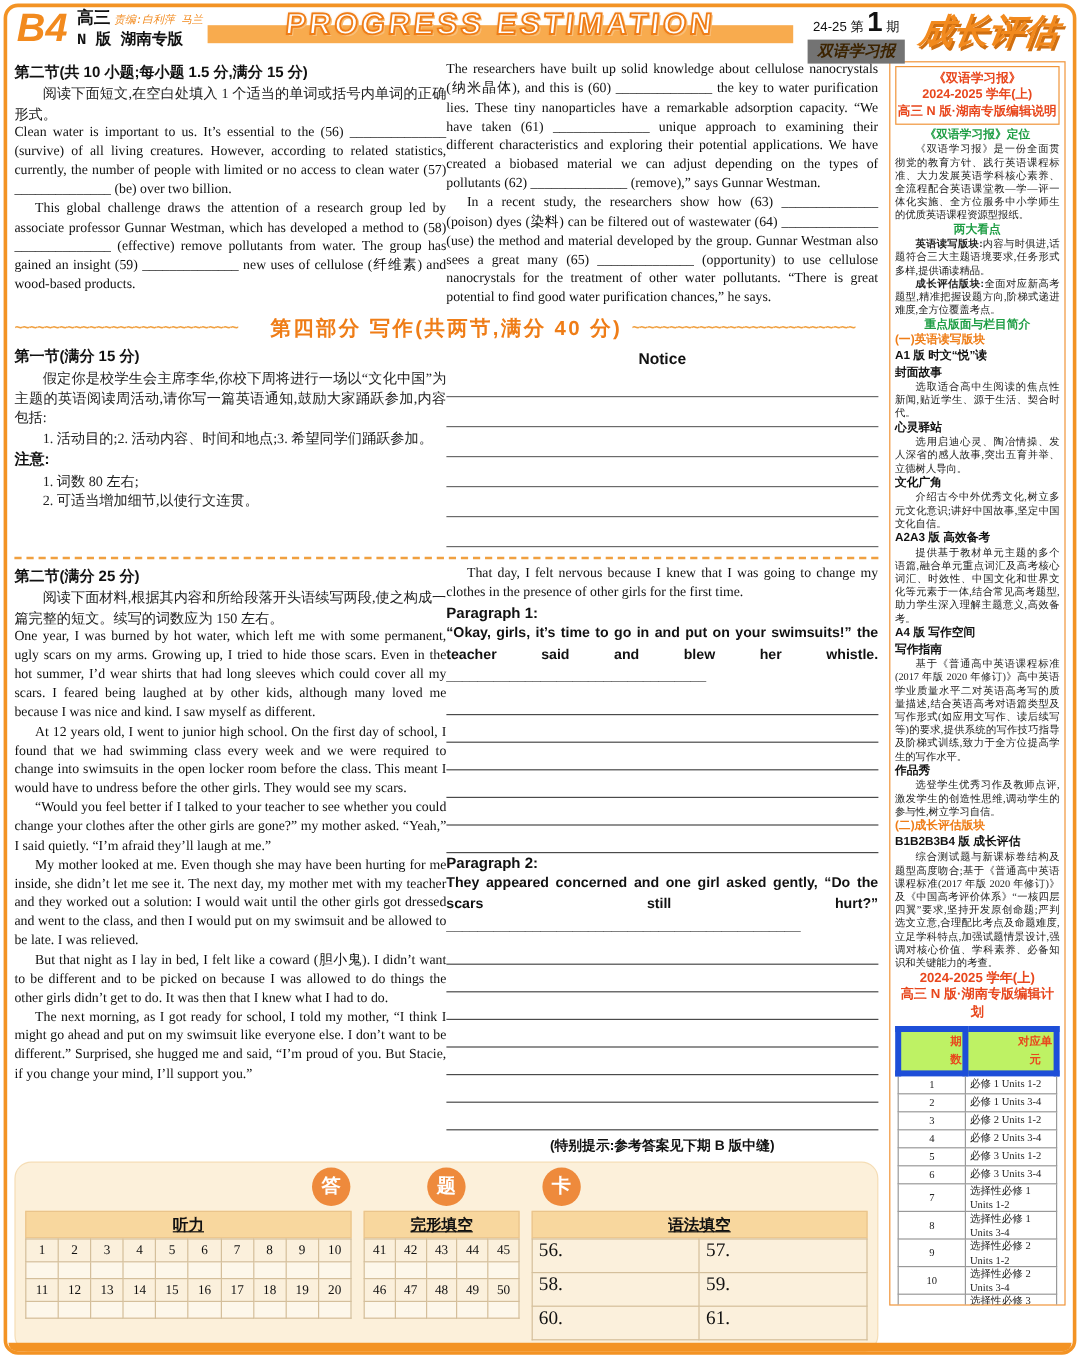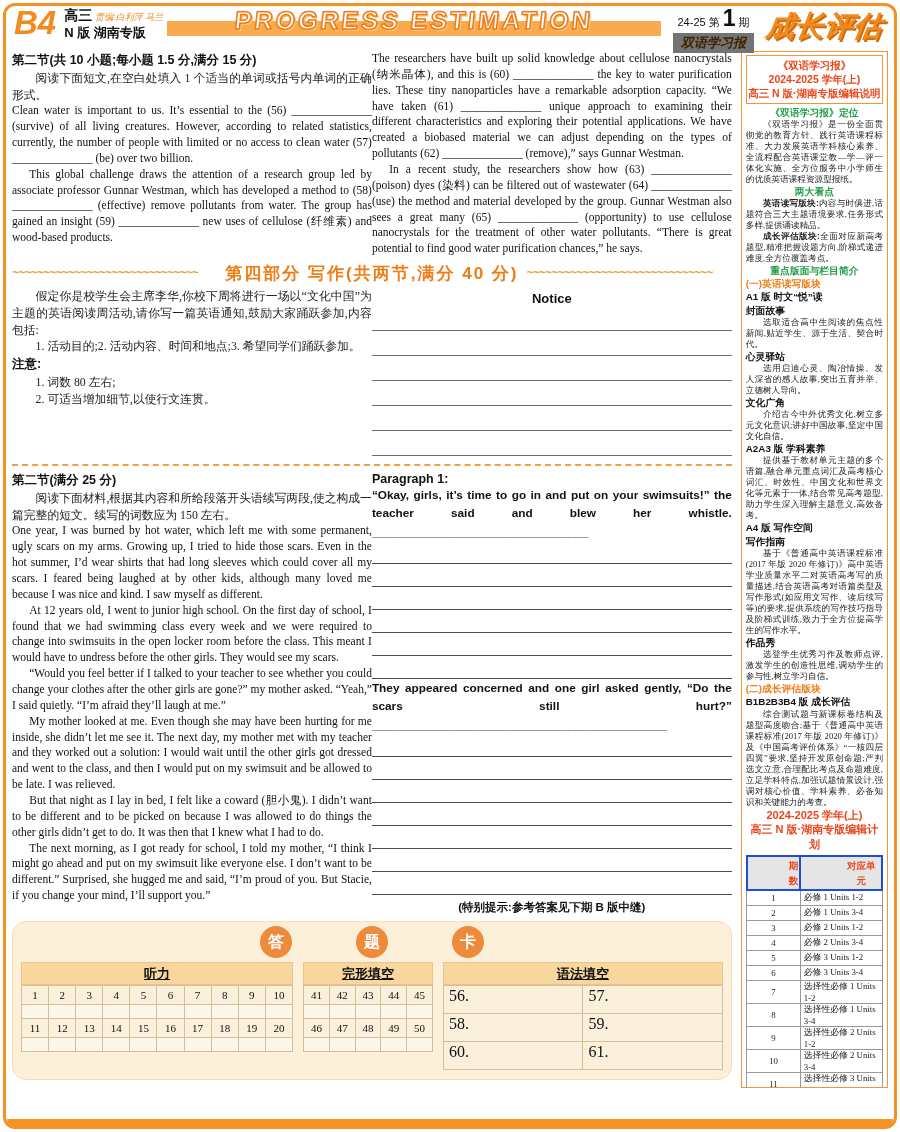--- a/index.html
+++ b/index.html
@@ -4,21 +4,21 @@
 <style>
   html,body{margin:0;padding:0;background:#fff;}
   .page{position:relative;width:900px;height:1132px;background:#fff;overflow:hidden;
         font-family:"Liberation Serif",serif;color:#111;}
   .frame{position:absolute;inset:3px;border:3px solid #f39324;border-radius:12px;pointer-events:none;}
   .bottombar{position:absolute;left:7px;right:7px;bottom:6px;height:7px;background:#f39324;border-radius:0 0 9px 9px;}
 
   
   .masthead{height:44px;display:flex;align-items:flex-start;padding:5px 14px 0;position:relative;}
   .b4{font:italic bold 33px "Liberation Sans",sans-serif;color:#f28a1e;line-height:36px;}
-  .gradeblock{margin-left:8px;font-family:Liberation Sans, sans-serif;line-height:1.25;}
+  .gradeblock{margin-left:8px;font-family:Liberation Mono, monospace;line-height:1.25;}
   .grade{font-weight:bold;font-size:14px;}
   .editors{color:#f28a1e;font-size:9px;font-style:italic;margin-left:3px;}
   .edition{font-weight:bold;font-size:13px;}
   .titlewrap{position:relative;flex:1;text-align:center;margin-top:1px;}
   .band{position:absolute;left:4px;right:4px;top:15px;height:15px;background:#f8ab4e;}
   .ptitle{position:relative;display:inline-block;font:bold 25px "Liberation Sans",sans-serif;letter-spacing:3px;
           color:#fff;-webkit-text-stroke:1.5px #ef7d17;text-shadow:0 0 2px rgba(230,120,20,.95),2px 2px 0 #f9c27d;
           transform:skewX(-6deg);}
   .issueblock{font-family:"Liberation Sans",sans-serif;font-size:11px;margin:0 8px;white-space:nowrap;text-align:center;}
   .bigno{font-size:23px;font-weight:bold;margin:0 3px;}
@@ -68,21 +68,21 @@
   
   .sidebar{width:148px;border:1.5px solid #f0953a;padding:3px 4px;height:1037px;overflow:hidden;box-sizing:border-box;}
   .sb-head{border:1.5px solid #f0953a;text-align:center;color:#e8471d;font:bold 10.5px/1.35 "Liberation Sans",sans-serif;padding:2px 1px;margin-bottom:2px;}
   .sb-green{color:#1f9e45;text-align:center;font:bold 9.8px/1.35 "Liberation Sans",sans-serif;}
   .sb-orange{color:#ef7d17;font:bold 9.8px/1.35 "Liberation Sans",sans-serif;}
   .sb-bold{font:bold 9.8px/1.35 "Liberation Sans",sans-serif;color:#111;}
   .sb-p{font-size:8.6px;line-height:1.28;text-align:justify;text-indent:2em;margin:0;color:#222;}
   .sb-p b{font-family:"Liberation Sans",sans-serif;}
   .sb-red{color:#e8471d;text-align:center;font:bold 11px/1.35 "Liberation Sans",sans-serif;}
   table.sched{width:100%;border-collapse:collapse;margin-top:3px;}
-  .sched th{border:2px solid #1d4ed8;color:#e8471d;font:bold 9.5px/15px "Liberation Sans",sans-serif;background:#e5e5e5;padding-left:41px;}
+  .sched th{border:5px solid #1d4ed8;color:#e8471d;font:bold 9.5px/15px "Liberation Sans",sans-serif;background:#bef264;padding-left:41px;}
   .sched td{border:1px solid #999;font-size:8.8px;height:14px;padding:0 3px;color:#222;}
   .sched td.no{text-align:center;width:24px;}
 </style>
 </head>
 <body>
 
 <div class="page">
   <div class="frame"></div>
 
   <div class="masthead">
@@ -124,20 +124,21 @@
       </div>
 
       <div class="part4">
         <span class="squig">~~~~~~~~~~~~~~~~~~~~~~~~~~~~~~</span>
         <span class="p4title">第四部分 写作(共两节,满分 40 分)</span>
         <span class="squig">~~~~~~~~~~~~~~~~~~~~~~~~~~~~~~</span>
       </div>
 
       <div class="cols">
         <div class="col">
+          <div class="h-sans">第一节(满分 15 分)</div>
           <p class="cinstr">假定你是校学生会主席李华,你校下周将进行一场以“文化中国”为主题的英语阅读周活动,请你写一篇英语通知,鼓励大家踊跃参加,内容包括:</p>
           <p class="cinstr">1. 活动目的;2. 活动内容、时间和地点;3. 希望同学们踊跃参加。</p>
           <div class="h-sans">注意:</div>
           <div>
               <p class="cinstr">1. 词数 80 左右;</p>
               <p class="cinstr">2. 可适当增加细节,以使行文连贯。</p>
             </div>
         </div>
         <div class="col">
           <div class="ntitle">Notice</div>
@@ -161,30 +162,32 @@
           <div>
               <p class="eng">One year, I was burned by hot water, which left me with some permanent, ugly scars on my arms. Growing up, I tried to hide those scars. Even in the hot summer, I’d wear shirts that had long sleeves which could cover all my scars. I feared being laughed at by other kids, although many loved me because I was nice and kind. I saw myself as different.</p>
               <p class="eng">At 12 years old, I went to junior high school. On the first day of school, I found that we had swimming class every week and we were required to change into swimsuits in the open locker room before the class. This meant I would have to undress before the other girls. They would see my scars.</p>
               <p class="eng">“Would you feel better if I talked to your teacher to see whether you could change your clothes after the other girls are gone?” my mother asked. “Yeah,” I said quietly. “I’m afraid they’ll laugh at me.”</p>
               <p class="eng">My mother looked at me. Even though she may have been hurting for me inside, she didn’t let me see it. The next day, my mother met with my teacher and they worked out a solution: I would wait until the other girls got dressed and went to the class, and then I would put on my swimsuit and be allowed to be late. I was relieved.</p>
               <p class="eng">But that night as I lay in bed, I felt like a coward (胆小鬼). I didn’t want to be different and to be picked on because I was allowed to do things the other girls didn’t get to do. It was then that I knew what I had to do.</p>
               <p class="eng">The next morning, as I got ready for school, I told my mother, “I think I might go ahead and put on my swimsuit like everyone else. I don’t want to be different.” Surprised, she hugged me and said, “I’m proud of you. But Stacie, if you change your mind, I’ll support you.”</p>
             </div>
         </div>
         <div class="col">
+          <p class="eng lead">That day, I felt nervous because I knew that I was going to change my clothes in the presence of other girls for the first time.</p>
           <div class="plabel">Paragraph 1:</div>
           <p class="opening">“Okay, girls, it’s time to go in and put on your swimsuits!” the teacher said and blew her whistle. _________________________________</p>
           <div>
               <div class="wline"></div>
               <div class="wline"></div>
               <div class="wline"></div>
               <div class="wline"></div>
               <div class="wline"></div>
               <div class="wline"></div>
             </div>
+          <div class="plabel">Paragraph 2:</div>
           <p class="opening">They appeared concerned and one girl asked gently, “Do the scars still hurt?” _____________________________________________</p>
           <div>
               <div class="wline"></div>
               <div class="wline"></div>
               <div class="wline"></div>
               <div class="wline"></div>
               <div class="wline"></div>
               <div class="wline"></div>
               <div class="wline"></div>
             </div>
@@ -327,21 +330,21 @@
           <p class="sb-p"><b>成长评估版块:</b>全面对应新高考题型,精准把握设题方向,阶梯式递进难度,全方位覆盖考点。</p>
           <div class="sb-green">重点版面与栏目简介</div>
           <div class="sb-orange">(一)英语读写版块</div>
           <div class="sb-bold">A1 版 时文“悦”读</div>
           <div class="sb-bold">封面故事</div>
           <p class="sb-p">选取适合高中生阅读的焦点性新闻,贴近学生、源于生活、契合时代。</p>
           <div class="sb-bold">心灵驿站</div>
           <p class="sb-p">选用启迪心灵、陶冶情操、发人深省的感人故事,突出五育并举、立德树人导向。</p>
           <div class="sb-bold">文化广角</div>
           <p class="sb-p">介绍古今中外优秀文化,树立多元文化意识;讲好中国故事,坚定中国文化自信。</p>
-          <div class="sb-bold">A2A3 版 学科素养</div>
+          <div class="sb-bold">A2A3 版 高效备考</div>
           <p class="sb-p">提供基于教材单元主题的多个语篇,融合单元重点词汇及高考核心词汇、时效性、中国文化和世界文化等元素于一体,结合常见高考题型,助力学生深入理解主题意义,高效备考。</p>
           <div class="sb-bold">A4 版 写作空间</div>
           <div class="sb-bold">写作指南</div>
           <p class="sb-p">基于《普通高中英语课程标准(2017 年版 2020 年修订)》高中英语学业质量水平二对英语高考写的质量描述,结合英语高考对语篇类型及写作形式(如应用文写作、读后续写等)的要求,提供系统的写作技巧指导及阶梯式训练,致力于全方位提高学生的写作水平。</p>
           <div class="sb-bold">作品秀</div>
           <p class="sb-p">选登学生优秀习作及教师点评,激发学生的创造性思维,调动学生的参与性,树立学习自信。</p>
           <div class="sb-orange">(二)成长评估版块</div>
           <div class="sb-bold">B1B2B3B4 版 成长评估</div>
           <p class="sb-p">综合测试题与新课标卷结构及题型高度吻合;基于《普通高中英语课程标准(2017 年版 2020 年修订)》及《中国高考评价体系》“一核四层四翼”要求,坚持开发原创命题;严判选文立意,合理配比考点及命题难度,立足学科特点,加强试题情景设计,强调对核心价值、学科素养、必备知识和关键能力的考查。</p>
           <div class="sb-red">2024-2025 学年(上)</div>

